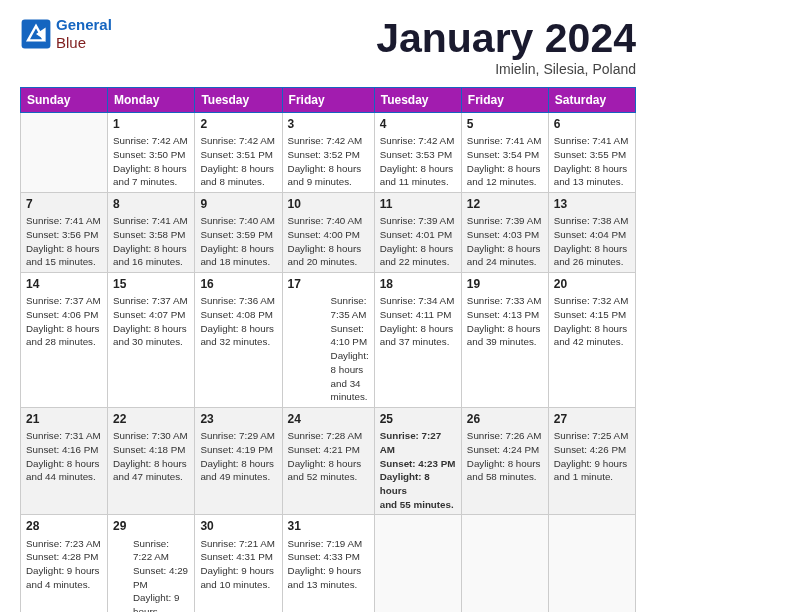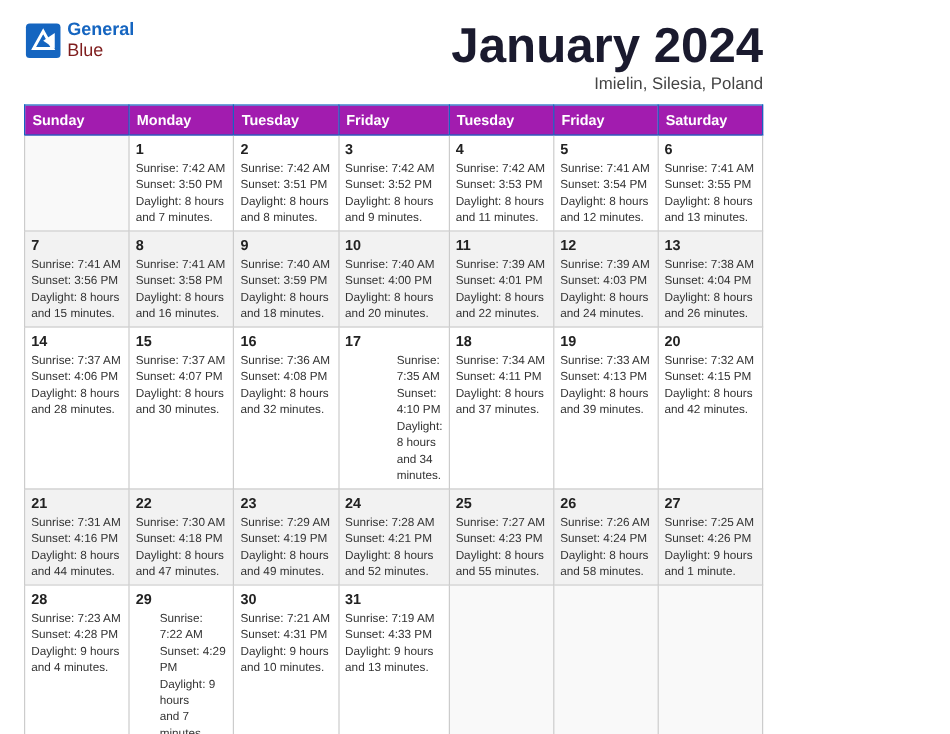--- a/index.html
+++ b/index.html
@@ -298,21 +298,21 @@
           </td>
           <td>
             <span class="day-number">24</span>
             <div class="day-info" style="white-space: pre-line;">Sunrise: 7:28 AM
 Sunset: 4:21 PM
 Daylight: 8 hours
 and 52 minutes.</div>
           </td>
           <td>
             <span class="day-number">25</span>
-            <div class="day-info" style="white-space: pre-line;">Sunrise: 7:27 AM
+            <div class="day-info" style="white-space: pre-line; font-weight: bold;">Sunrise: 7:27 AM
 Sunset: 4:23 PM
 Daylight: 8 hours
 and 55 minutes.</div>
           </td>
           <td>
             <span class="day-number">26</span>
             <div class="day-info" style="white-space: pre-line;">Sunrise: 7:26 AM
 Sunset: 4:24 PM
 Daylight: 8 hours
 and 58 minutes.</div>

